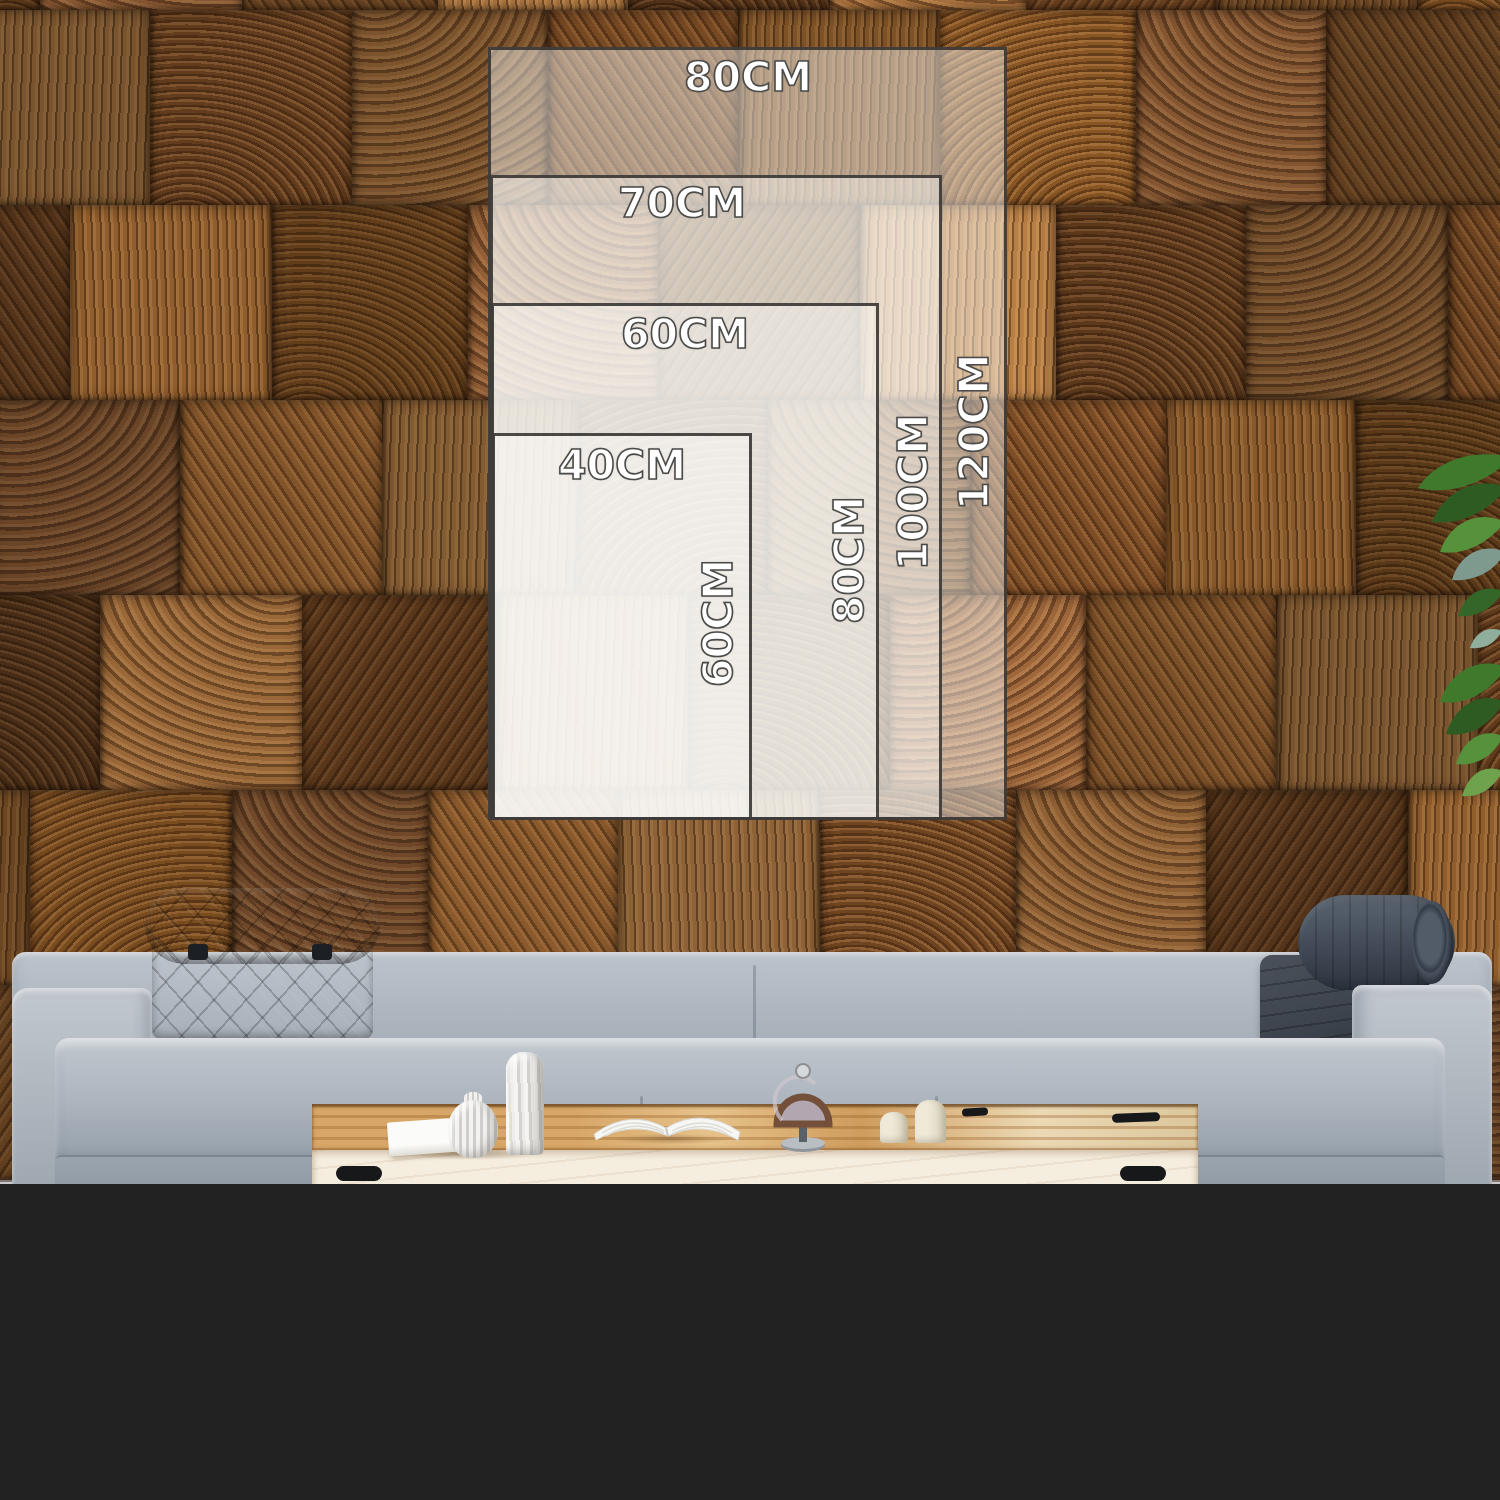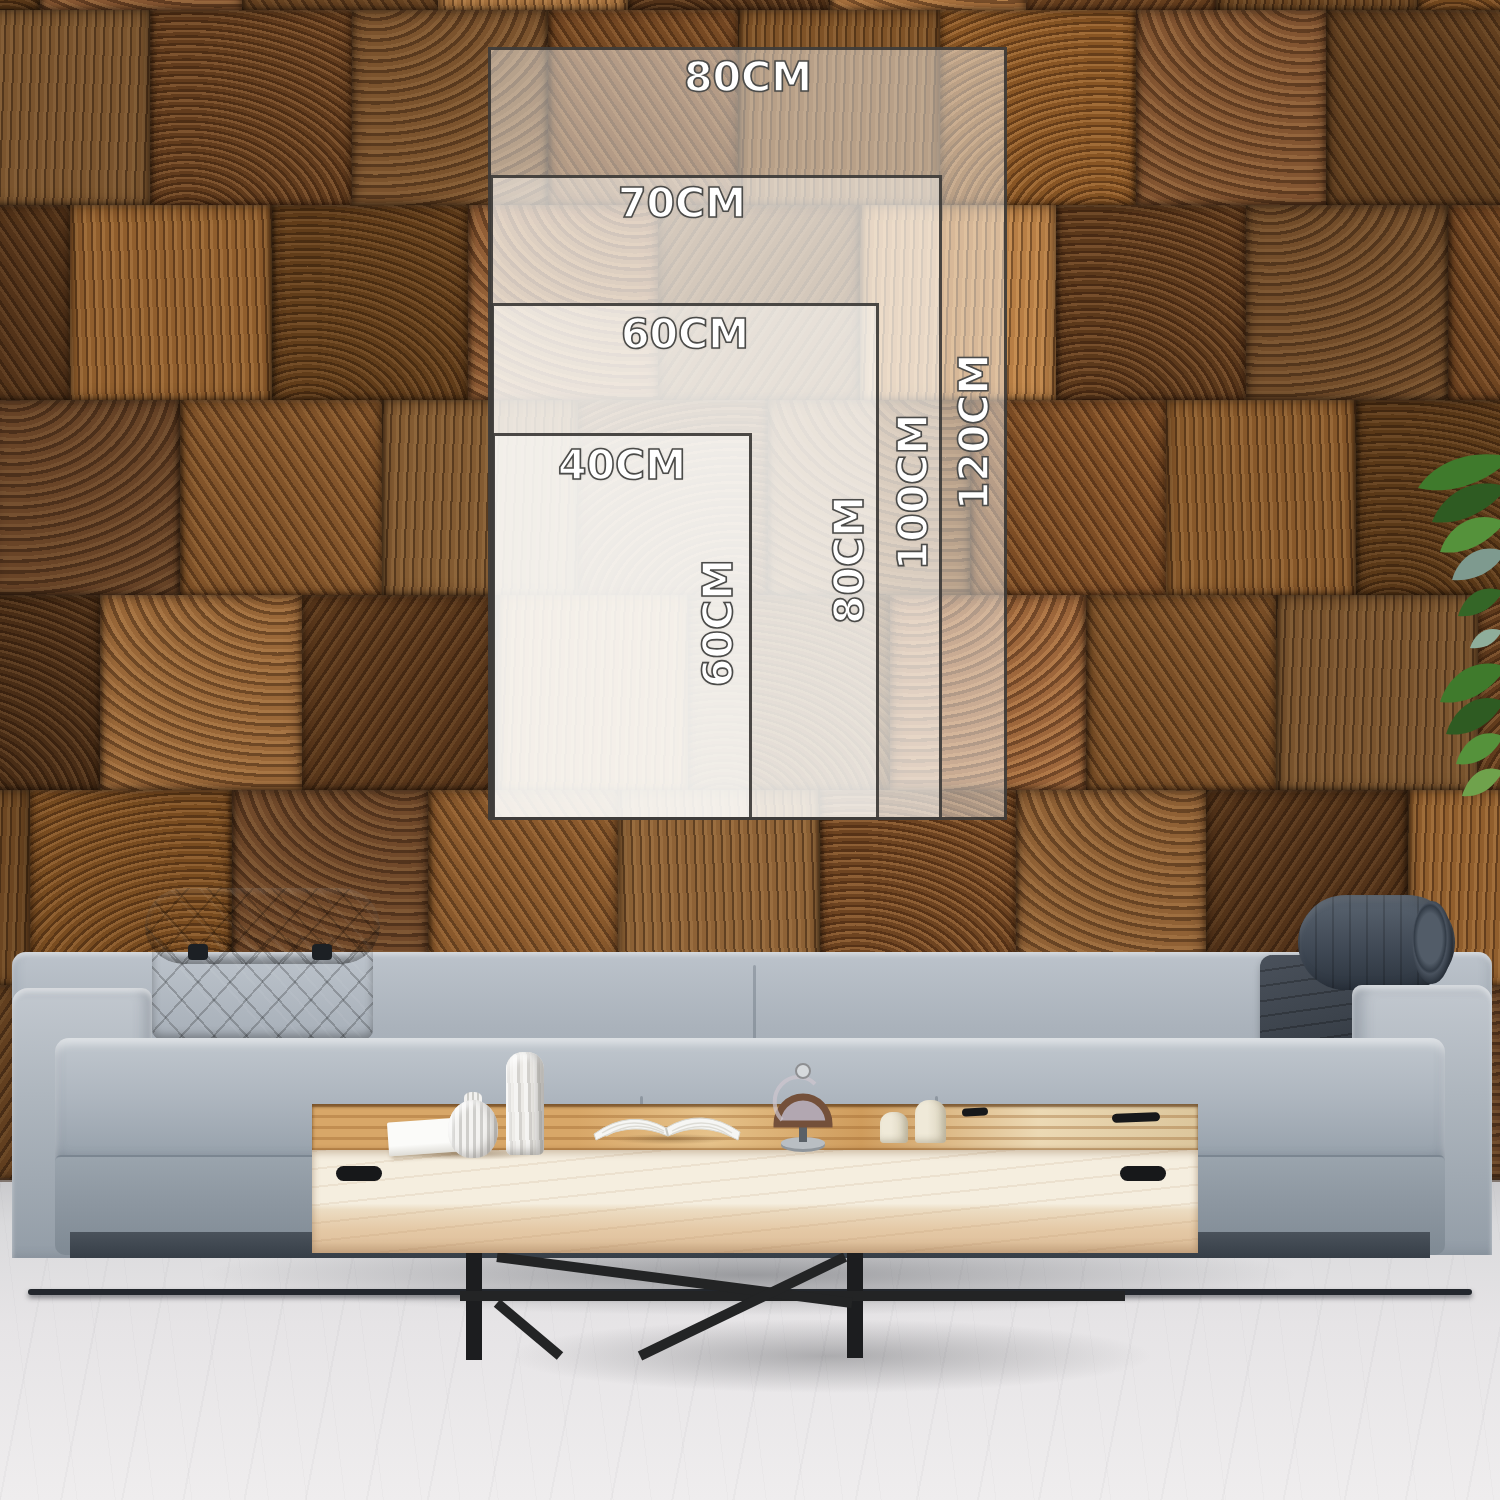--- a/index.html
+++ b/index.html
@@ -1,16 +1,16 @@
 <!DOCTYPE html>
 <html><head>
 <meta charset="utf-8">
 <style>
   html,body{margin:0;padding:0;background:#222;}
-  .scene{position:relative;width:1500px;height:1500px;overflow:hidden;
+  .scene{position:relative;width:1500px;height:1184px;overflow:hidden;
          font-family:"DejaVu Sans",sans-serif;background:#6b4220;}
   .scene *{box-sizing:border-box;}
 
   
   .wall{position:absolute;left:0;top:0;width:1500px;height:1180px;overflow:hidden;background:#5e3a1c;}
   .tile{position:absolute;}
   .tile{box-shadow:inset 0 0 16px rgba(22,9,2,.55), inset 0 -3px 6px rgba(0,0,0,.45),
         inset 0 2px 3px rgba(255,214,160,.14), inset 2px 0 4px rgba(0,0,0,.3);}
   .g0{background-image:repeating-radial-gradient(120% 95% at 18% 112%, rgba(44,22,8,.40) 0 3px, rgba(0,0,0,0) 3px 7px, rgba(215,160,104,.22) 7px 10px);}
   .g1{background-image:repeating-linear-gradient(92deg, rgba(38,19,7,.42) 0 2px, rgba(0,0,0,0) 2px 6px, rgba(222,172,112,.20) 6px 9px);}

